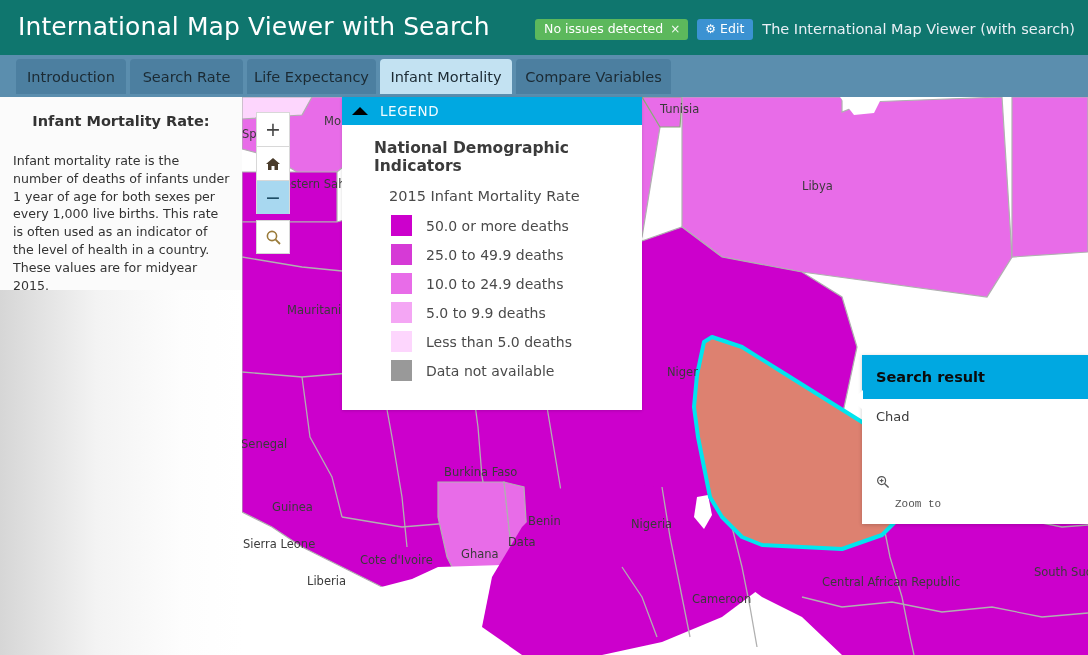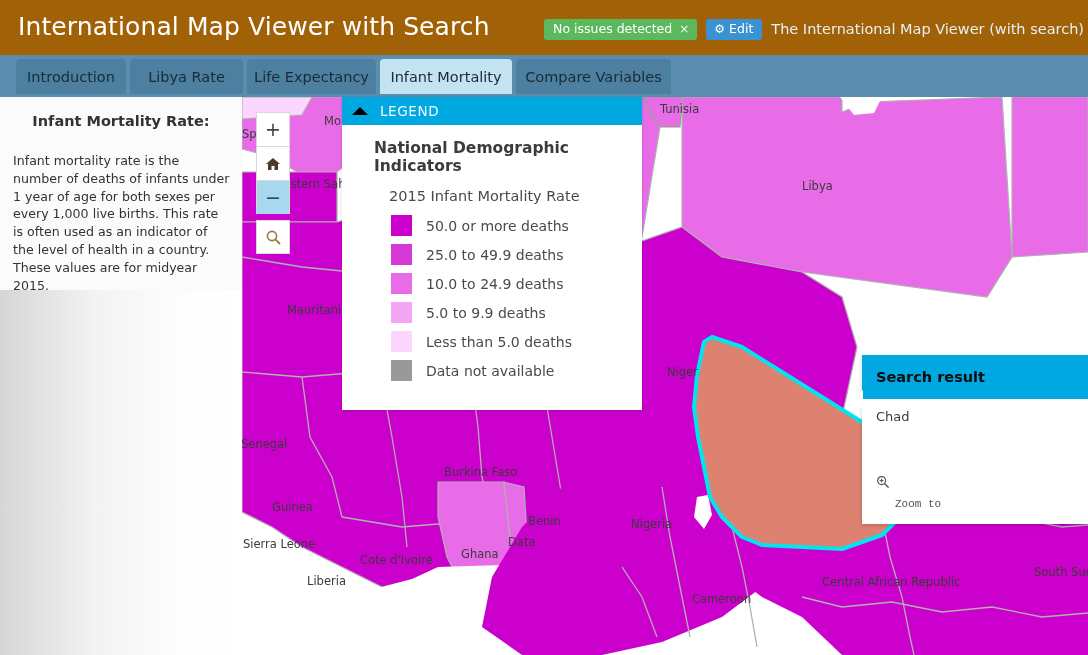--- a/index.html
+++ b/index.html
@@ -6,21 +6,21 @@
   html,body { width:1088px; height:655px; overflow:hidden; }
   body {
     font-family:"DejaVu Sans", sans-serif;
     background:#ffffff;
   }
   #app { position:relative; width:1088px; height:655px; overflow:hidden; }
 
   
   .header {
     position:absolute; left:0; top:0; width:1088px; height:55px;
-    background:#a16207;
+    background:#0f766e;
   }
   .app-title {
     position:absolute; left:18px; top:12px;
     font-size:25px; color:#ffffff; font-weight:400;
     letter-spacing:.1px; white-space:nowrap;
   }
   .hdr-right {
     position:absolute; right:0px; top:19px;
     display:flex; align-items:center; gap:9px;
   }
@@ -32,21 +32,21 @@
   .issues-badge .x { font-size:12px; opacity:.95; }
   .edit-btn {
     background:#3b92d2; color:#ffffff; font-size:12.5px;
     padding:4px 9px 4px 8px; border-radius:3px; white-space:nowrap;
     display:flex; align-items:center; gap:4px; line-height:1;
     border:none; font-family:inherit; cursor:pointer;
   }
   .edit-btn .gear { font-size:12px; }
   .hdr-subtitle {
     color:#e8eff5; font-size:14.5px; white-space:nowrap;
-    padding-right:4px;
+    padding-right:13px;
   }
 
   
   .tabbar {
     position:absolute; left:0; top:55px; width:1088px; height:42px;
     background:#5b8eae;
   }
   .tab {
     position:absolute; top:4px; height:35px;
     background:#4c7fa0; color:#1b2a33;
@@ -292,21 +292,21 @@
       </button>
       <div class="hdr-subtitle">The International Map Viewer (with search)</div>
     </div>
   </div>
 
   <div class="tabbar" id="tab-bar">
       <div class="tab" style="left: 16px; width: 110px;">
         <span>Introduction</span>
       </div>
       <div class="tab" style="left: 130px; width: 113px;">
-        <span>Libya Rate</span>
+        <span>Search Rate</span>
       </div>
       <div class="tab" style="left: 247px; width: 129px;">
         <span>Life Expectancy</span>
       </div>
       <div class="tab active" style="left: 380px; width: 132px;">
         <span>Infant Mortality</span>
       </div>
       <div class="tab" style="left: 516px; width: 155px;">
         <span>Compare Variables</span>
       </div>

